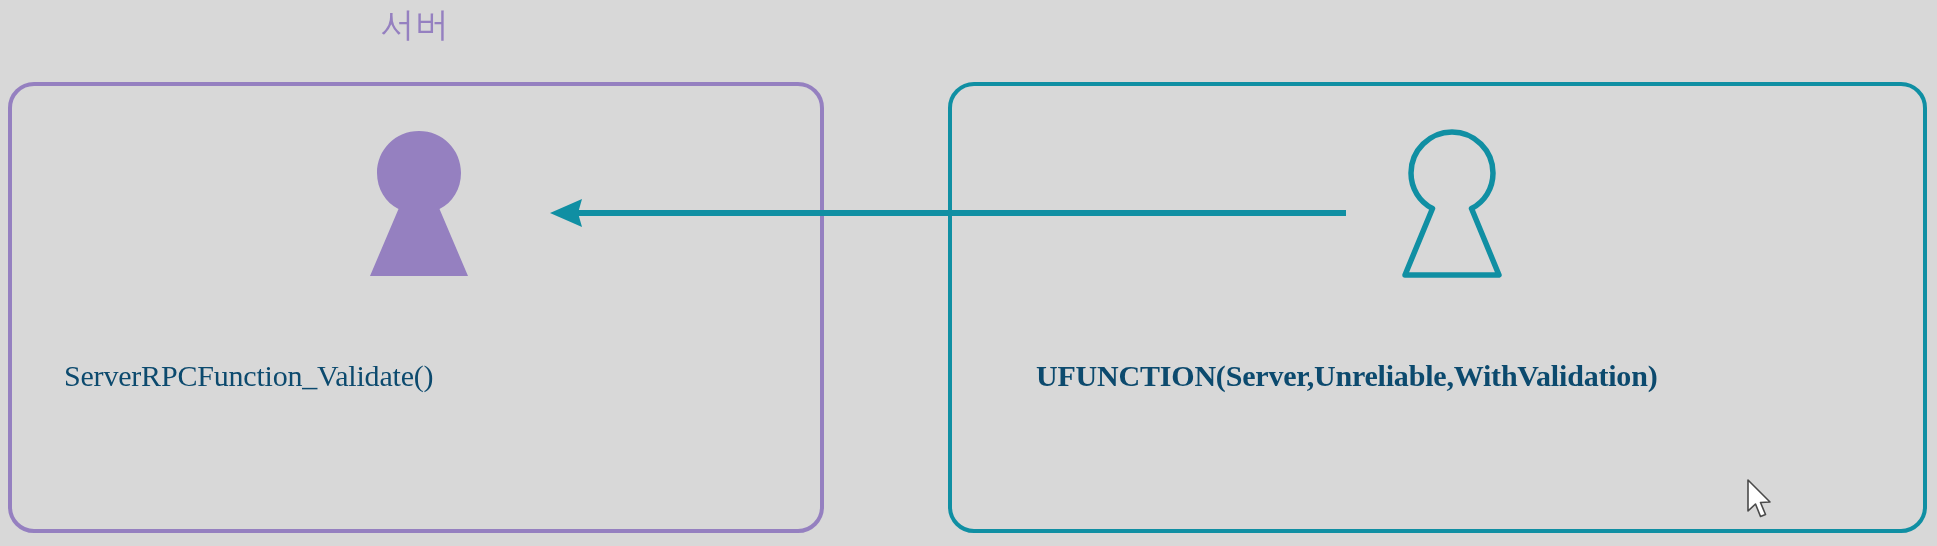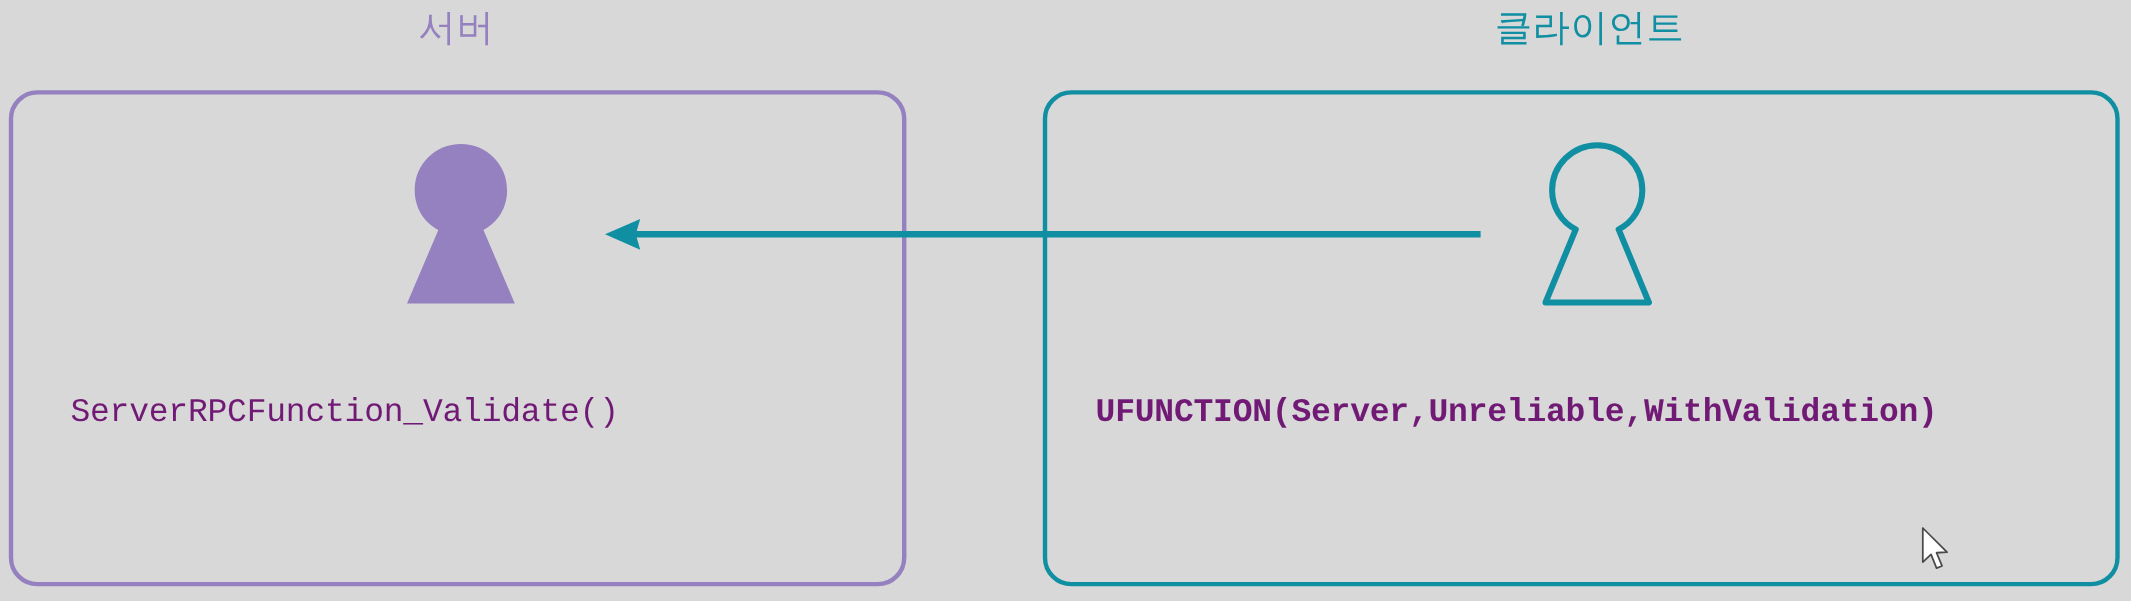--- a/index.html
+++ b/index.html
@@ -80,59 +80,59 @@
     position: absolute;
     left: 548px;
     top: 192px;
     width: 800px;
     height: 42px;
   }
 
   
   .code-block {
     position: absolute;
-    font-family: Liberation Mono, monospace;
-    color: #701a75;
+    font-family: Liberation Serif, serif;
+    color: #0c4a6e;
   }
   #server-code {
     left: 64px;
     top: 342px;
   }
   #client-code {
     left: 996px;
     top: 342px;
   }
   .code-line {
     font-size: 30px;
     line-height: 68px;
     white-space: pre;
     letter-spacing: -0.2px;
   }
   .code-line.bold {
     font-weight: bold;
+    margin-left: 40px;
   }
 
   
   #mouse-cursor {
     position: absolute;
     left: 1745px;
     top: 478px;
     width: 30px;
     height: 44px;
     pointer-events: none;
   }
 </style>
 </head>
 <body>
 
 <div id="stage">
 
   <div class="panel-title" id="server-title">서버</div>
 
-  <div class="panel-title" id="client-title">클라이언트</div>
 
   <div class="panel" id="server-panel"></div>
 
   <div class="panel" id="client-panel"></div>
 
   <svg class="person-icon" id="server-person" width="104" height="152" viewBox="0 0 104 152">
     <path d="M52 3
              C 75.5 3 94 21.5 94 45
              C 94 61 85.5 74.5 72.5 81
              L 101 148

